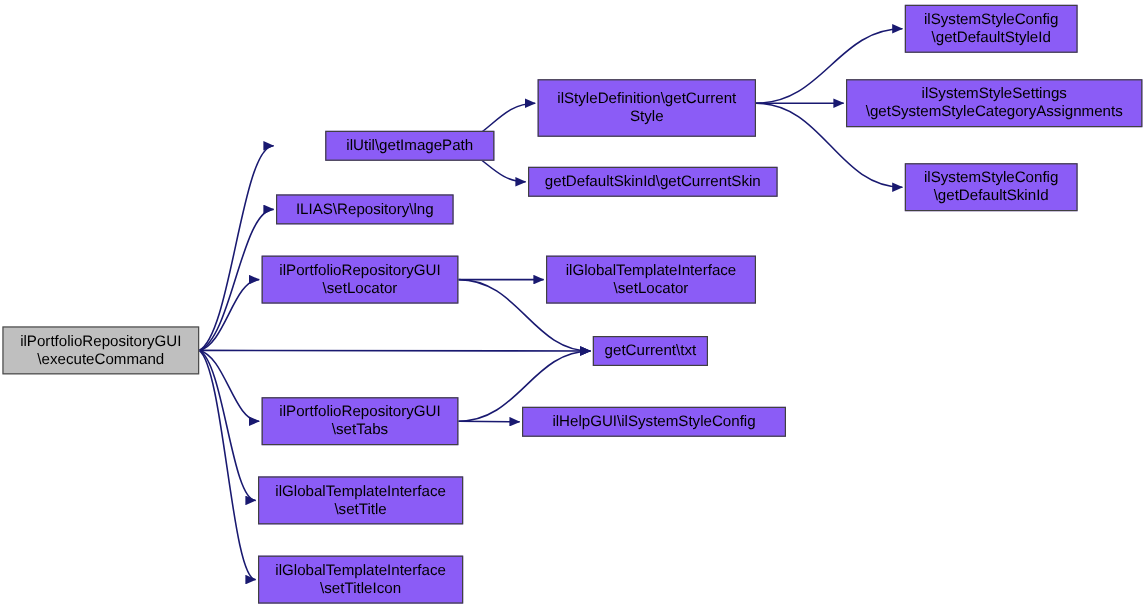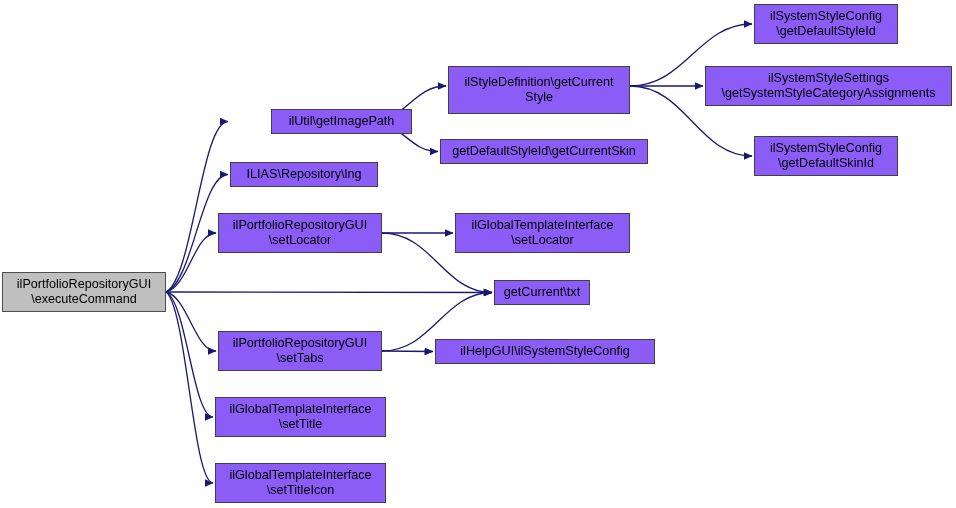--- a/index.html
+++ b/index.html
@@ -82,21 +82,21 @@
       <div class="gnode" style="left: 218px; top: 213px; width: 164px; height: 40px;"><span class="lbl">ilPortfolioRepositoryGUI
 \setLocator</span></div>
       <div class="gnode" style="left: 218px; top: 331px; width: 164px; height: 40px;"><span class="lbl">ilPortfolioRepositoryGUI
 \setTabs</span></div>
       <div class="gnode" style="left: 215px; top: 397px; width: 171px; height: 40px;"><span class="lbl">ilGlobalTemplateInterface
 \setTitle</span></div>
       <div class="gnode" style="left: 215px; top: 463px; width: 171px; height: 40px;"><span class="lbl">ilGlobalTemplateInterface
 \setTitleIcon</span></div>
       <div class="gnode" style="left: 448px; top: 66px; width: 182px; height: 48px;"><span class="lbl">ilStyleDefinition\getCurrent
 Style</span></div>
-      <div class="gnode" style="left: 440px; top: 139px; width: 208px; height: 25px;"><span class="lbl">getDefaultStyleId\getCurrentSkin</span></div>
+      <div class="gnode" style="left: 440px; top: 139px; width: 208px; height: 25px;"><span class="lbl">getDefaultSkinId\getCurrentSkin</span></div>
       <div class="gnode" style="left: 455px; top: 213px; width: 175px; height: 40px;"><span class="lbl">ilGlobalTemplateInterface
 \setLocator</span></div>
       <div class="gnode" style="left: 494px; top: 280px; width: 96px; height: 25px;"><span class="lbl">getCurrent\txt</span></div>
       <div class="gnode" style="left: 435px; top: 339px; width: 220px; height: 25px;"><span class="lbl">ilHelpGUI\ilSystemStyleConfig</span></div>
       <div class="gnode" style="left: 754px; top: 4px; width: 144px; height: 40px;"><span class="lbl">ilSystemStyleConfig
 \getDefaultStyleId</span></div>
       <div class="gnode" style="left: 705px; top: 66px; width: 247px; height: 40px;"><span class="lbl">ilSystemStyleSettings
 \getSystemStyleCategoryAssignments</span></div>
       <div class="gnode" style="left: 754px; top: 136px; width: 144px; height: 40px;"><span class="lbl">ilSystemStyleConfig
 \getDefaultSkinId</span></div>

